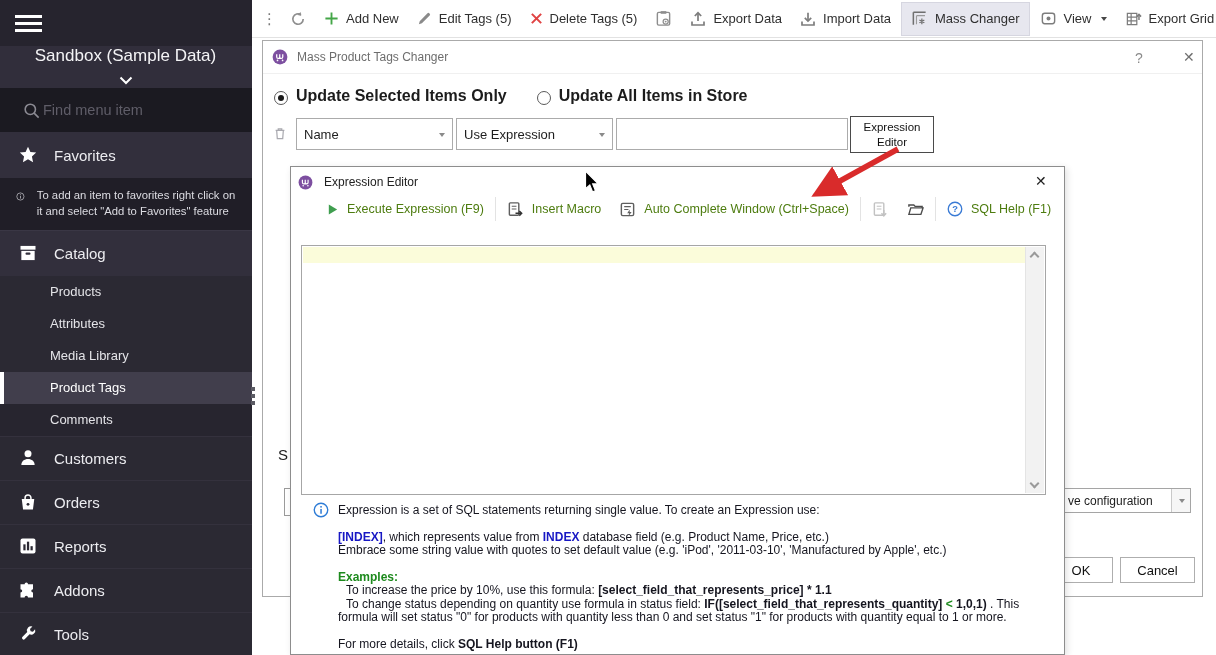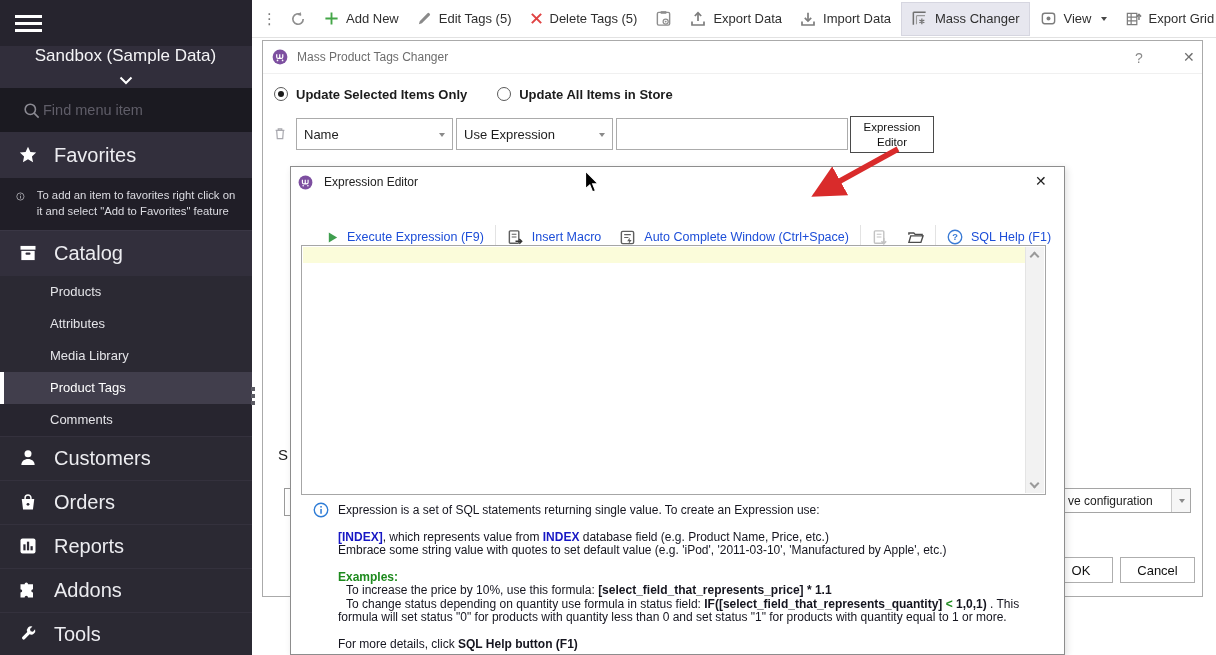--- a/index.html
+++ b/index.html
@@ -11,21 +11,21 @@
   .sidebar{position:absolute;left:0;top:0;width:252px;height:655px;background:#2b2933;color:#ececf0;z-index:1;}
   .sb-top{height:46px;background:#26242e;display:flex;align-items:center;padding-left:15px;cursor:pointer;}
   .hamburger{width:27px;}
   .hamburger i{display:block;height:3px;background:#fff;margin:4px 0;}
   .sb-store{height:42px;background:#312e3b;display:flex;align-items:center;justify-content:space-between;
             padding:0 16px 0 15px;font-size:17px;color:#f4f4f6;cursor:pointer;flex-direction:column;}
   .sb-search{height:44px;background:#1b1a21;display:flex;align-items:center;padding-left:22px;}
   .sb-search input{background:transparent;border:none;outline:none;color:#c9c9cf;font-size:14.5px;width:170px;
                    font-family:"Liberation Sans",sans-serif;}
   .sb-search input::placeholder{color:#5f5d68;}
-  .sb-row{height:46px;display:flex;align-items:center;gap:16px;padding-left:18px;font-size:20px;cursor:pointer;}
+  .sb-row{height:46px;display:flex;align-items:center;gap:16px;padding-left:18px;font-size:15px;cursor:pointer;}
   .sb-fav{background:#322f3c;}
   .sb-hint{background:#201e27;display:flex;gap:12px;padding:10px 12px 10px 16px;align-items:flex-start;}
   .sb-hint .txt{font-size:11.3px;line-height:1.4;color:#dcdce2;}
   .sb-cat{background:#322f3c;border-top:1px solid #3a3745;align-items:center;}
   .sb-sub{height:32px;display:flex;align-items:center;padding-left:50px;font-size:13px;color:#e4e4e8;cursor:pointer;position:relative;}
   .sb-sub.sel{background:#413e4c;color:#ffffff;}
   .sb-sub.sel::before{content:"";position:absolute;left:0;top:0;bottom:0;width:4px;background:#ffffff;}
   .sb-sub.alt{background:#27252f;}
   .sb-big{height:44px;border-top:1px solid #34313d;}
   .grip{position:absolute;left:251px;top:387px;z-index:6;}
@@ -41,21 +41,21 @@
   .vdots{font-size:15px;color:#7a7a7a;padding:0 4px 0 10px;cursor:pointer;}
 
   
   .dlg-mass{position:absolute;left:262px;top:40px;width:941px;height:557px;background:#fff;
             border:1px solid #aaaaaa;z-index:2;font-size:12px;color:#222;}
   .dm-title{height:33px;display:flex;align-items:center;gap:9px;padding-left:9px;border-bottom:1px solid #f0f0f0;}
   .dm-title .cap{color:#6d6d6d;font-size:12px;}
   .dm-help{position:absolute;left:872px;top:9px;color:#8b8b8b;font-size:14px;cursor:pointer;}
   .dm-close{position:absolute;left:920px;top:8px;color:#6f6f6f;font-size:14px;cursor:pointer;}
   .dm-radios{position:absolute;left:11px;top:46px;display:flex;gap:30px;align-items:center;}
-  .radio{display:flex;align-items:flex-start;gap:8px;cursor:pointer;font-size:13px;font-weight:600;color:#1c1c1c;}
+  .radio{display:flex;align-items:flex-end;gap:8px;cursor:pointer;font-size:16px;font-weight:600;color:#1c1c1c;}
   .rb{width:14px;height:14px;border-radius:50%;border:1px solid #5a5a5a;position:relative;background:#fff;}
   .rb.on::after{content:"";position:absolute;left:3px;top:3px;width:6px;height:6px;border-radius:50%;background:#1a1a1a;}
   .dm-row{position:absolute;left:0;top:77px;height:32px;width:100%;}
   .trash{position:absolute;left:10px;top:8px;cursor:pointer;}
   .dd{position:absolute;height:32px;background:#fff;border:1px solid #ababab;display:flex;align-items:center;
       padding-left:7px;font-size:13px;color:#1e1e1e;cursor:pointer;}
   .dd .dcaret{position:absolute;right:7px;top:14px;width:0;height:0;border-left:3.5px solid transparent;border-right:3.5px solid transparent;border-top:4px solid #8a8a8a;}
   .dd1{left:33px;width:157px;}
   .dd2{left:193px;width:157px;}
   .dm-input{position:absolute;left:353px;top:0;width:232px;height:32px;border:1px solid #ababab;padding:0 6px;
@@ -75,22 +75,22 @@
   .btn-ok{left:786px;width:64px;}
   .btn-ok::first-letter{text-decoration:underline;}
   .btn-cancel{left:857px;width:75px;}
 
   
   .dlg-expr{position:absolute;left:290px;top:166px;width:775px;height:489px;background:#fff;
             border:1px solid #8d8d8d;z-index:3;box-shadow:2px 2px 7px rgba(0,0,0,0.12);color:#1b1b24;}
   .de-title{height:30px;display:flex;align-items:center;gap:11px;padding-left:7px;}
   .de-title .cap{font-size:12px;color:#222;}
   .de-close{position:absolute;left:744px;top:6px;font-size:14px;color:#222;cursor:pointer;}
-  .de-toolbar{position:absolute;left:0;top:52px;height:36px;width:100%;display:flex;align-items:center;
-              padding-left:26px;font-size:12.5px;color:#1d4ed8;}
+  .de-toolbar{position:absolute;left:0;top:24px;height:36px;width:100%;display:flex;align-items:center;
+              padding-left:26px;font-size:12.5px;color:#4d7c0f;}
   .de-tbi{display:flex;align-items:center;gap:8px;padding:0 9px;height:30px;cursor:pointer;white-space:nowrap;}
   .de-sep{width:1px;height:24px;background:#e3e3e3;margin:0 2px;}
   .de-editor{position:absolute;left:10px;top:78px;width:745px;height:250px;border:1px solid #a6a6a6;background:#fff;cursor:text;}
   .de-line{position:absolute;left:1px;top:1px;right:20px;height:16px;background:#fbfcda;}
   .de-scroll{position:absolute;right:1px;top:1px;bottom:1px;width:19px;background:#f2f2f2;border-left:1px solid #e4e4e4;}
   .chev{position:absolute;left:5px;width:7px;height:7px;border-right:2px solid #9a9a9a;border-bottom:2px solid #9a9a9a;}
   .chev.up{top:6px;transform:rotate(-135deg);}
   .chev.dn{bottom:6px;transform:rotate(45deg);}
   .de-info{position:absolute;left:47px;top:337px;width:706px;font-size:12px;line-height:13.5px;color:#15151f;}
   .de-info .blk{margin-bottom:13px;}

